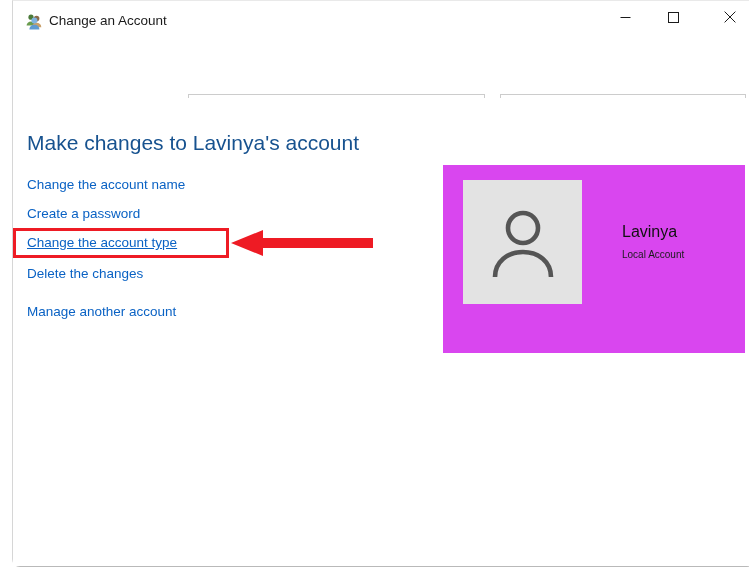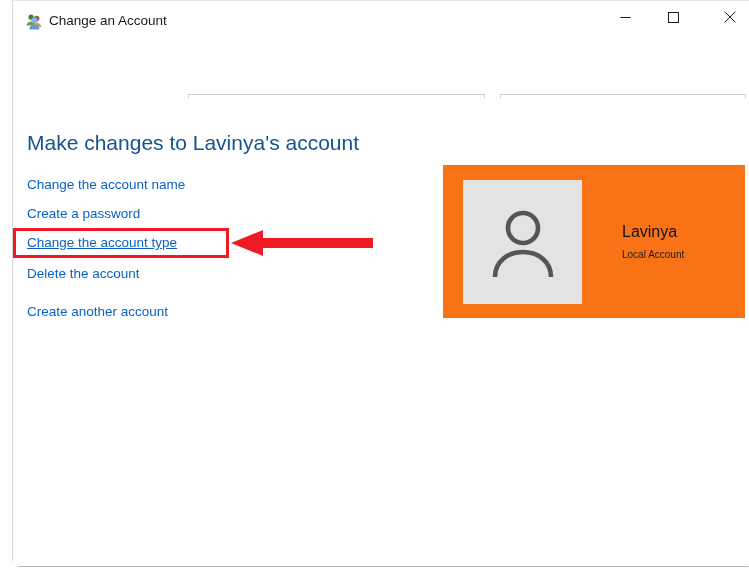--- a/index.html
+++ b/index.html
@@ -247,22 +247,22 @@
     height: 28px;
     pointer-events: none;
   }
 
   
   #account-card {
     position: absolute;
     left: 430px;
     top: 67px;
     width: 302px;
-    height: 153px;
-    background: #f97316;
+    height: 188px;
+    background: #d946ef;
   }
   #avatar-box {
     position: absolute;
     left: 20px;
     top: 15px;
     width: 119px;
     height: 124px;
     background: #e3e3e3;
   }
   #avatar-icon {
@@ -404,23 +404,23 @@
   <div id="content">
 
     <div id="page-heading">Make changes to Lavinya's account</div>
 
     <a class="link" id="link-change-name" href="#">Change the account name</a>
 
     <a class="link" id="link-create-pwd" href="#">Create a password</a>
 
     <a class="link" id="link-change-type" href="#">Change the account type</a>
 
-    <a class="link" id="link-delete" href="#">Delete the account</a>
-
-    <a class="link" id="link-manage" href="#">Create another account</a>
+    <a class="link" id="link-delete" href="#">Delete the changes</a>
+
+    <a class="link" id="link-manage" href="#">Manage another account</a>
 
     <div id="annot-box"></div>
 
     <svg id="annot-arrow" viewBox="0 0 142 28">
       <polygon points="0,14 32,1 32,9 142,9 142,19 32,19 32,27" fill="#ee1b24"></polygon>
     </svg>
 
     <div id="account-card">
       <div id="avatar-box">
         <svg id="avatar-icon" viewBox="0 0 78 78">

